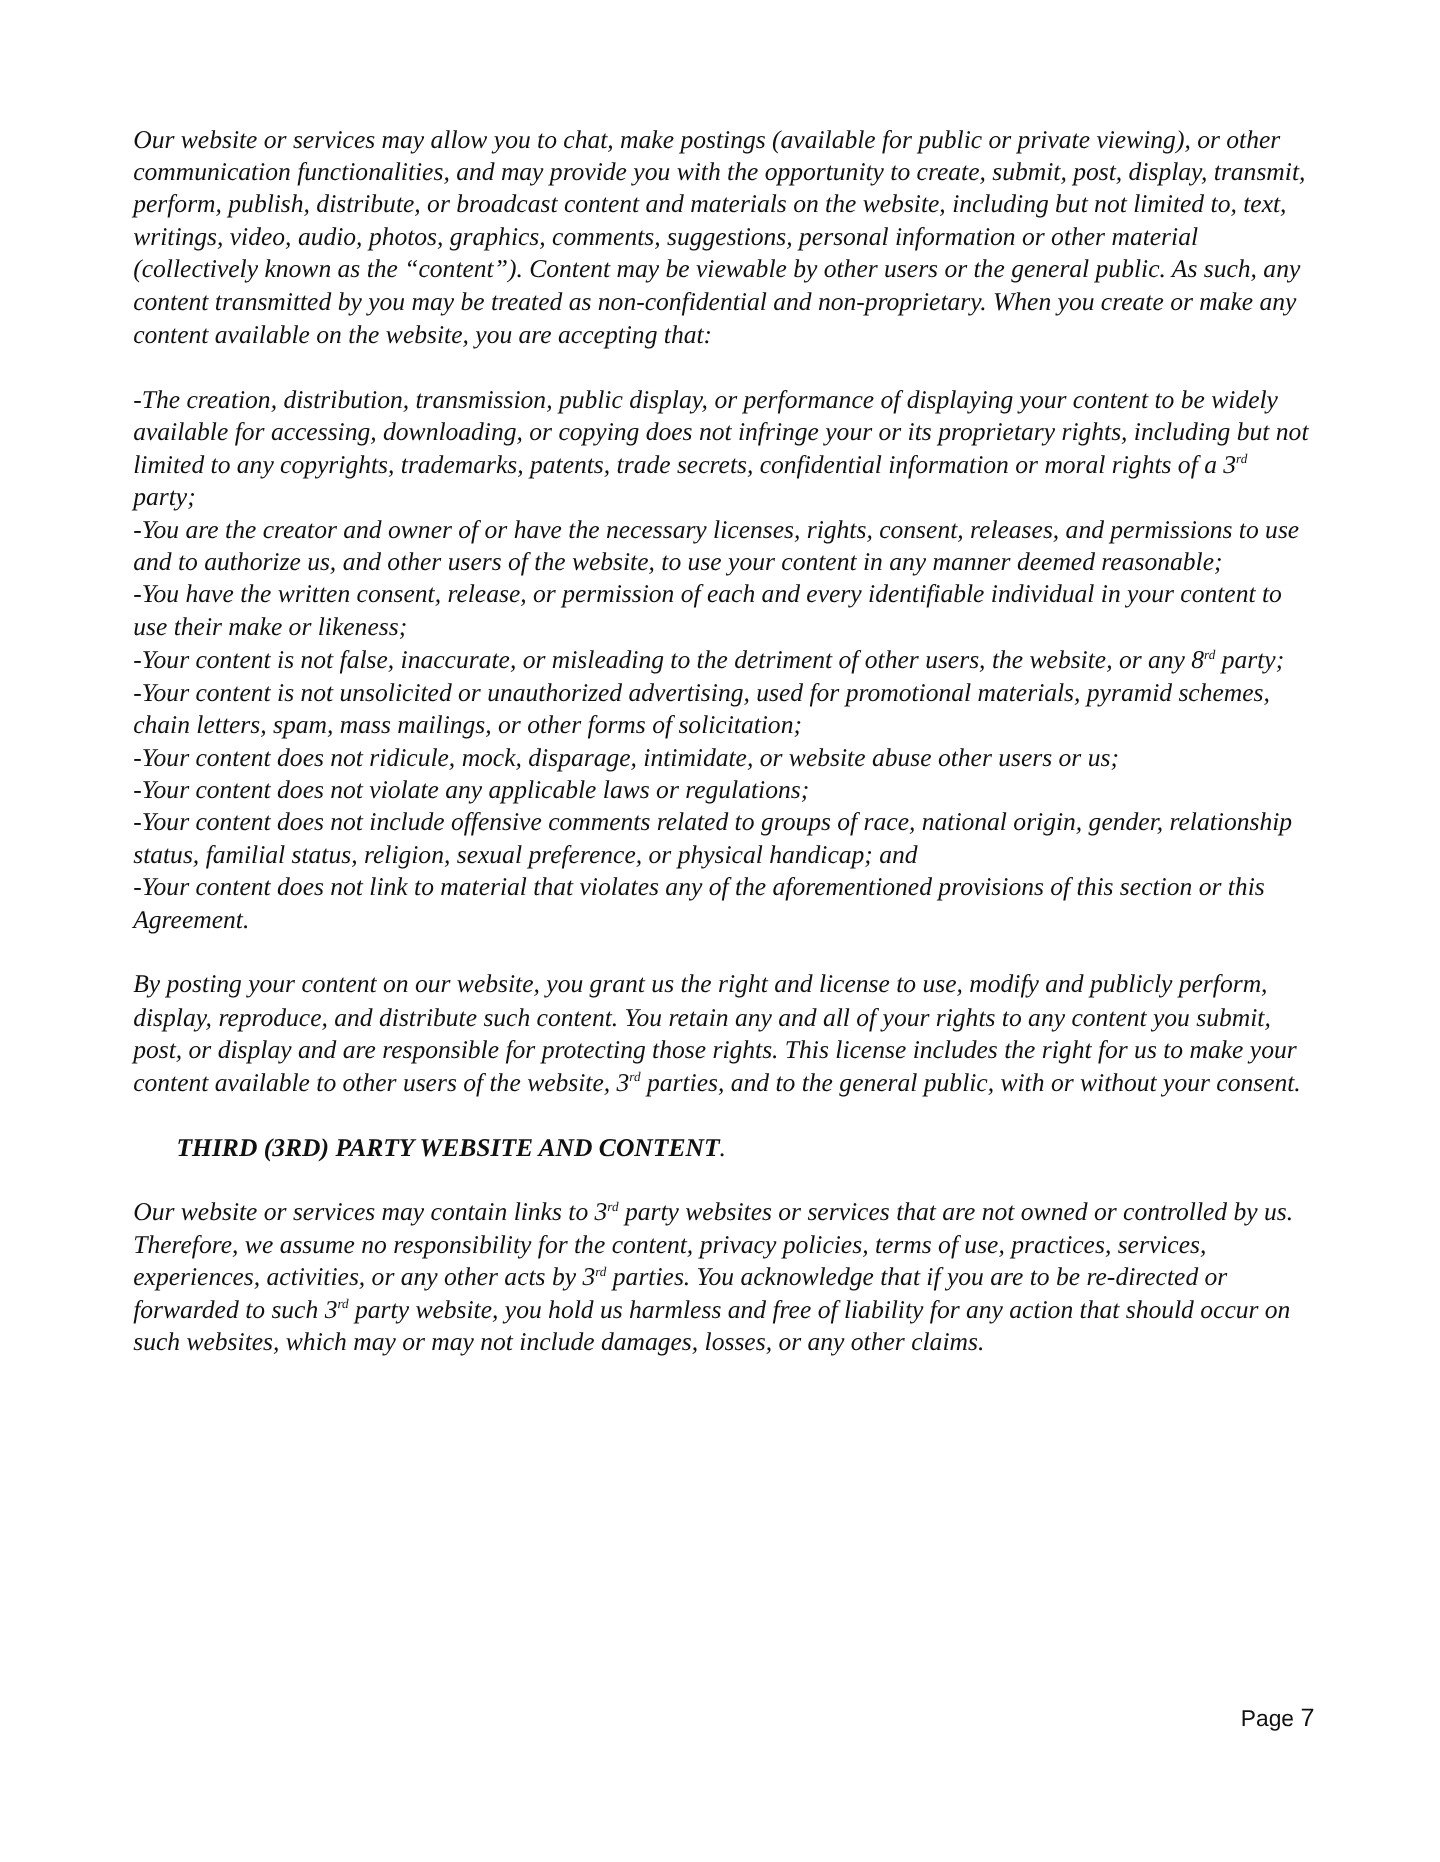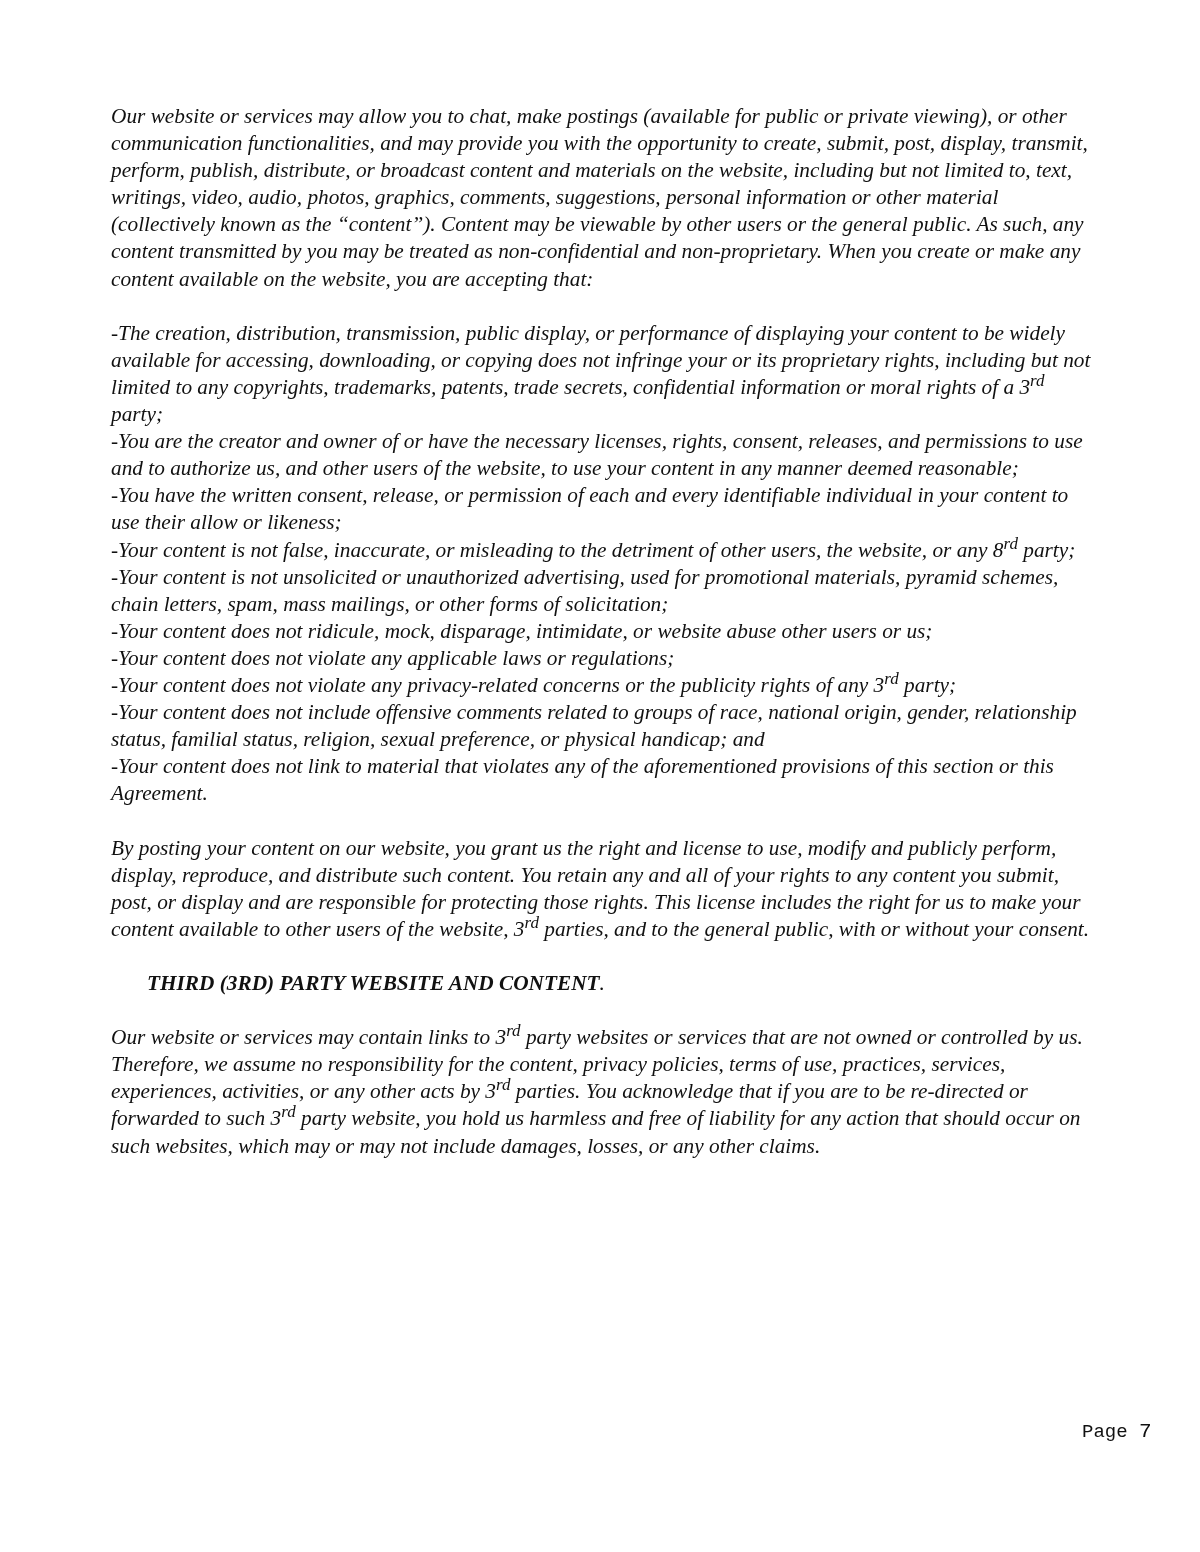--- a/index.html
+++ b/index.html
@@ -4,42 +4,41 @@
 <style>
   html, body { margin: 0; padding: 0; background: #ffffff; }
   body { width: 1200px; height: 1552px; position: relative; overflow: hidden; }
   .page {
     position: absolute; left: 111px; top: 103px; width: 985px;
     font-family: "Liberation Serif", serif; font-size: 21.3px; line-height: 27.1px; color: #111; font-style: italic;
   }
   p { margin: 0; }
   .gap { height: 27.1px; }
   .heading { font-weight: bold; margin-left: 36px; }
-  sup { font-size: 17px; line-height: 0; vertical-align: 8px; }
+  sup { font-size: 11px; line-height: 0; vertical-align: 8px; }
   .footer {
     position: absolute; left: 1034px; top: 1420px;
-    font-family: Liberation Mono, monospace; font-size: 19px; color: #111; margin-left: 48px;
+    font-family: Liberation Sans, sans-serif; font-size: 19px; color: #111;
   }
   .footer .num { font-size: 21px; }
 </style>
 </head>
 <body>
 
 <div class="page">
   <p>Our website or services may allow you to chat, make postings (available for public or private viewing), or other communication functionalities, and may provide you with the opportunity to create, submit, post, display, transmit, perform, publish, distribute, or broadcast content and materials on the website, including but not limited to, text, writings, video, audio, photos, graphics, comments, suggestions, personal information or other material (collectively known as the “content”). Content may be viewable by other users or the general public. As such, any content transmitted by you may be treated as non-confidential and non-proprietary. When you create or make any content available on the website, you are accepting that:</p>
   <div class="gap"></div>
   <div>
     <p><span>-The creation, distribution, transmission, public display, or performance of displaying your content to be widely available for accessing, downloading, or copying does not infringe your or its proprietary rights, including but not limited to any copyrights, trademarks, patents, trade secrets, confidential information or moral rights of a 3</span><sup>rd</sup><span> party;</span></p>
     <p>-You are the creator and owner of or have the necessary licenses, rights, consent, releases, and permissions to use and to authorize us, and other users of the website, to use your content in any manner deemed reasonable;</p>
-    <p>-You have the written consent, release, or permission of each and every identifiable individual in your content to use their allow or likeness;</p>
+    <p>-You have the written consent, release, or permission of each and every identifiable individual in your content to use their make or likeness;</p>
     <p><span>-Your content is not false, inaccurate, or misleading to the detriment of other users, the website, or any 8</span><sup>rd</sup><span> party;</span></p>
     <p>-Your content is not unsolicited or unauthorized advertising, used for promotional materials, pyramid schemes, chain letters, spam, mass mailings, or other forms of solicitation;</p>
     <p>-Your content does not ridicule, mock, disparage, intimidate, or website abuse other users or us;</p>
     <p>-Your content does not violate any applicable laws or regulations;</p>
-    <p><span>-Your content does not violate any privacy-related concerns or the publicity rights of any 3</span><sup>rd</sup><span> party;</span></p>
     <p>-Your content does not include offensive comments related to groups of race, national origin, gender, relationship status, familial status, religion, sexual preference, or physical handicap; and</p>
     <p>-Your content does not link to material that violates any of the aforementioned provisions of this section or this Agreement.</p>
   </div>
   <div class="gap"></div>
   <p><span>By posting your content on our website, you grant us the right and license to use, modify and publicly perform, display, reproduce, and distribute such content. You retain any and all of your rights to any content you submit, post, or display and are responsible for protecting those rights. This license includes the right for us to make your content available to other users of the website, 3</span><sup>rd</sup><span> parties, and to the general public, with or without your consent.</span></p>
   <div class="gap"></div>
   <p><span class="heading">THIRD (3RD) PARTY WEBSITE AND CONTENT</span><span>.</span></p>
   <div class="gap"></div>
   <p><span>Our website or services may contain links to 3</span><sup>rd</sup><span> party websites or services that are not owned or controlled by us. Therefore, we assume no responsibility for the content, privacy policies, terms of use, practices, services, experiences, activities, or any other acts by 3</span><sup>rd</sup><span> parties. You acknowledge that if you are to be re-directed or forwarded to such 3</span><sup>rd</sup><span> party website, you hold us harmless and free of liability for any action that should occur on such websites, which may or may not include damages, losses, or any other claims.</span></p>
 </div>

